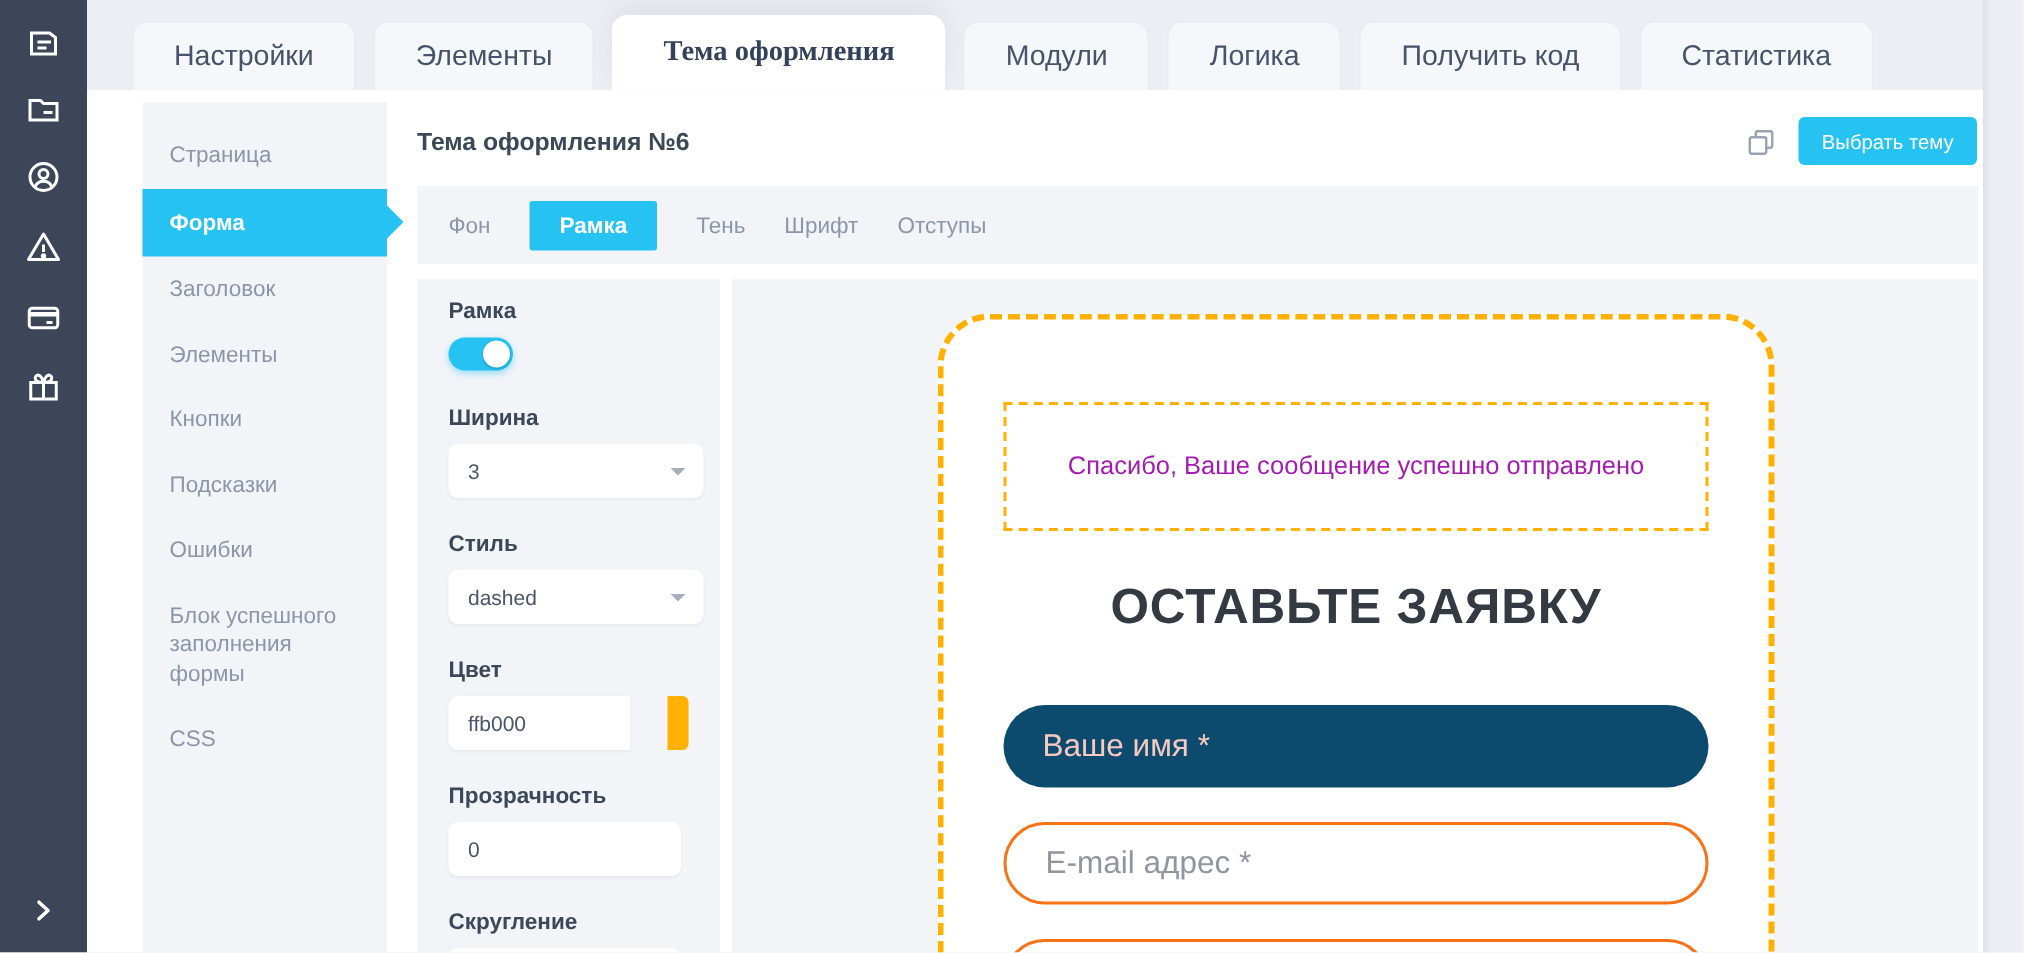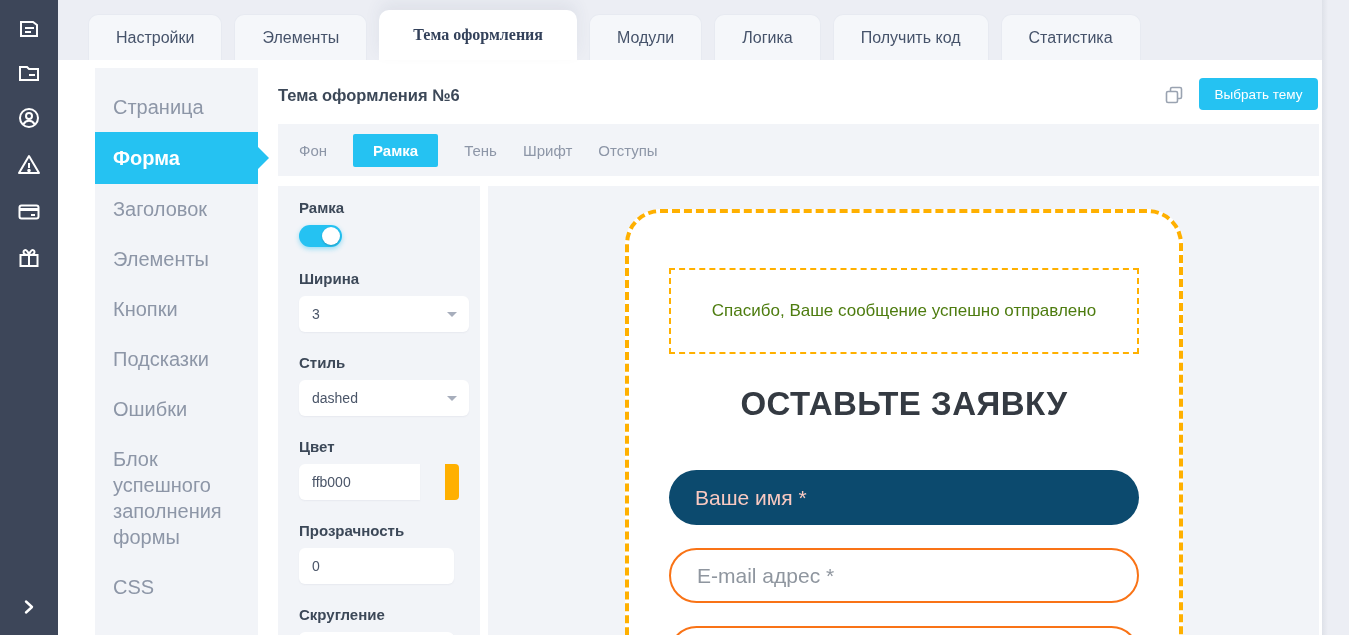--- a/index.html
+++ b/index.html
@@ -8,29 +8,29 @@
   #app { position:relative; width:1349px; height:635px; background:#eceef4; }
 
   
   .sidebar { position:absolute; left:0; top:0; width:58px; height:635px; background:#3d4659; z-index:30; }
   .sb-icon { position:absolute; left:17px; width:24px; height:24px; cursor:pointer; }
   .sb-icon svg { width:24px; height:24px; display:block; }
   .sb-expand { position:absolute; left:19px; bottom:18px; width:20px; height:20px; cursor:pointer; }
 
   
   .tabs-row { position:absolute; left:88px; top:0; height:60px; display:flex; align-items:flex-end; gap:12px; z-index:10; }
-  .tab { height:46px; display:flex; align-items:center; padding:0 27px; background:#f5f7fa; border:1px solid #e7eaf1; border-bottom:none; border-radius:10px 10px 0 0; font-size:16px; color:#46536a; cursor:pointer; white-space:nowrap; }
+  .tab { height:46px; display:flex; align-items:center; padding:0 27px; background:#f5f7fa; border:1px solid #e7eaf1; border-bottom:none; border-radius:10px 10px 0 0; font-size:19px; color:#46536a; cursor:pointer; white-space:nowrap; }
   .tab.active { height:50px; background:#ffffff; border:none; font-weight:bold; color:#33415a; padding:0 34px; box-shadow:0 -8px 16px rgba(60,72,96,.07);font-family:Liberation Serif, serif; }
 
   
   .content { position:absolute; left:58px; top:60px; width:1264px; height:575px; background:#ffffff; z-index:5; }
 
   
   .nav-panel { position:absolute; left:37px; top:8px; width:163px; height:567px; background:#f2f4f8; padding-top:14px; }
-  .nav-item { position:relative; padding:12px 16px 12px 18px; font-size:20px; color:#8d96a7; cursor:pointer; line-height:1.3; }
+  .nav-item { position:relative; padding:12px 16px 12px 18px; font-size:15px; color:#8d96a7; cursor:pointer; line-height:1.3; }
   .nav-item.active { background:#25c2f2; color:#ffffff; font-weight:bold; padding-top:13px; padding-bottom:13px; }
   .nav-item.active::after { content:""; position:absolute; right:-11px; top:50%; transform:translateY(-50%);
       border-top:11px solid transparent; border-bottom:11px solid transparent; border-left:11px solid #25c2f2; }
 
   
   .page-title { position:absolute; left:220px; top:26px; font-size:16.5px; font-weight:bold; color:#3c4858; }
   .copy-icon { position:absolute; left:1106px; top:25px; width:20px; height:20px; cursor:pointer; }
   .choose-btn { position:absolute; left:1141px; top:18px; width:119px; height:32px; background:#25c2f2; color:#fff;
       font-size:13.5px; border:none; border-radius:4px; cursor:pointer; display:flex; align-items:center; justify-content:center; }
 
@@ -48,21 +48,21 @@
       font-size:14px; color:#4a5568; display:flex; align-items:center; padding-left:13px; cursor:pointer; box-shadow:0 1px 2px rgba(60,72,96,.06); }
   .select-box .chev { position:absolute; right:12px; top:16px; width:0; height:0; border-left:5px solid transparent; border-right:5px solid transparent; border-top:5px solid #a7aebc; }
   .text-input { width:155px; height:36px; background:#fff; border:none; border-radius:6px; margin-bottom:22px; font-size:14px; color:#4a5568; padding-left:13px; font-family:inherit; box-shadow:0 1px 2px rgba(60,72,96,.06); }
   .color-row { display:flex; margin-bottom:22px;gap:25px; }
   .color-row .text-input { width:121px; margin-bottom:0; border-radius:6px 0 0 6px; }
   .swatch { width:34px; height:36px; border-radius:0 4px 4px 0; cursor:pointer; }
 
   
   .preview-panel { position:absolute; left:430px; top:126px; width:831px; height:449px; background:#f2f4f8; overflow:hidden; }
   .form-card { position:absolute; left:137px; top:23px; width:558px; height:640px; background:#fff; border:4px dashed #ffb000; border-radius:35px; }
-  .success-box { margin:55px 40px 0 40px; height:86px; border:2px dashed #ffb000; display:flex; align-items:center; justify-content:center; text-align:center; font-size:17px; color:#4d7c0f; line-height:1.55; padding:0 38px; }
+  .success-box { margin:55px 40px 0 40px; height:86px; border:2px dashed #ffb000; display:flex; align-items:center; justify-content:center; text-align:center; font-size:17px; color:#a21caf; line-height:1.55; padding:0 38px; }
   .form-heading { margin-top:31px; text-align:center; font-size:33px; font-weight:800; color:#343a42; letter-spacing:.5px; }
   .fields { margin:0 40px; }
   .field { display:block; width:100%; height:55px; border-radius:28px; font-size:21px; padding:0 26px; font-family:inherit; outline:none; }
   .field-error { margin-top:47px; background:#0c4a6e; border:none; color:#fff; }
   .field-error::placeholder { color:#f9c9c1; opacity:1; }
   .field-normal { margin-top:23px; background:#fff; border:2px solid #f97316; color:#4a5055; }
   .field-normal::placeholder { color:#8f969f; opacity:1; }
 
   .right-strip-shadow { position:absolute; left:1322px; top:0; width:6px; height:635px; background:linear-gradient(to right, rgba(60,72,96,.08), rgba(60,72,96,0)); z-index:6; }
 </style>

